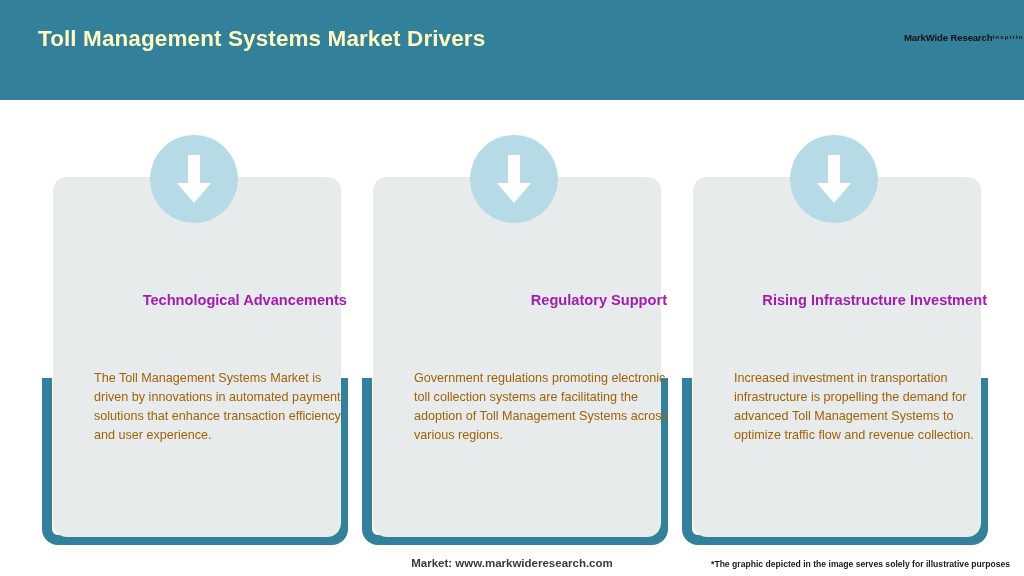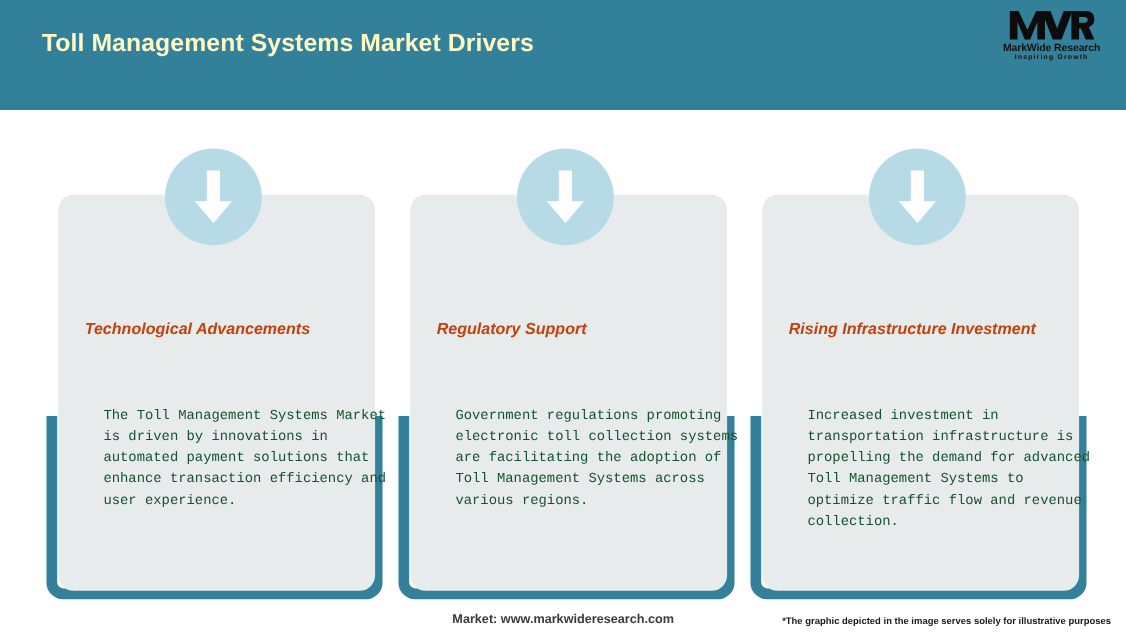--- a/index.html
+++ b/index.html
@@ -37,21 +37,20 @@
   }
 
   
   #brand-logo {
     position: absolute;
     right: 16px;
     top: 8px;
     width: 104px;
     height: 58px;
     display: flex;
-    flex-direction: column;
     align-items: center;
     justify-content: flex-start;
   }
   #logo-mark { display: block; }
   #logo-name {
     font-size: 9.5px;
     font-weight: bold;
     color: #111111;
     letter-spacing: -0.1px;
     line-height: 1.05;
@@ -119,37 +118,35 @@
     justify-content: center;
   }
   .arrow-down-icon { display: block; }
 
   
   .card-heading {
     position: absolute;
     left: 24px;
     top: 112px;
     width: 270px;
-    text-align: left;
+    text-align: right;
     font-size: 14.6px;
     font-weight: bold;
-    color: #c2410c;
+    color: #a21caf;
     line-height: 1.52;
-    font-style: italic;
   }
   .card-body {
     position: absolute;
     left: 41px;
     top: 192px;
     width: 262px;
     font-size: 12.6px;
-    color: #14532d;
+    color: #a16207;
     line-height: 1.52;
     text-align: left;
-    font-family: Liberation Mono, monospace;
   }
 
   
   #footer-source {
     position: absolute;
     left: 0;
     top: 557px;
     width: 1024px;
     text-align: center;
     font-size: 11.5px;

